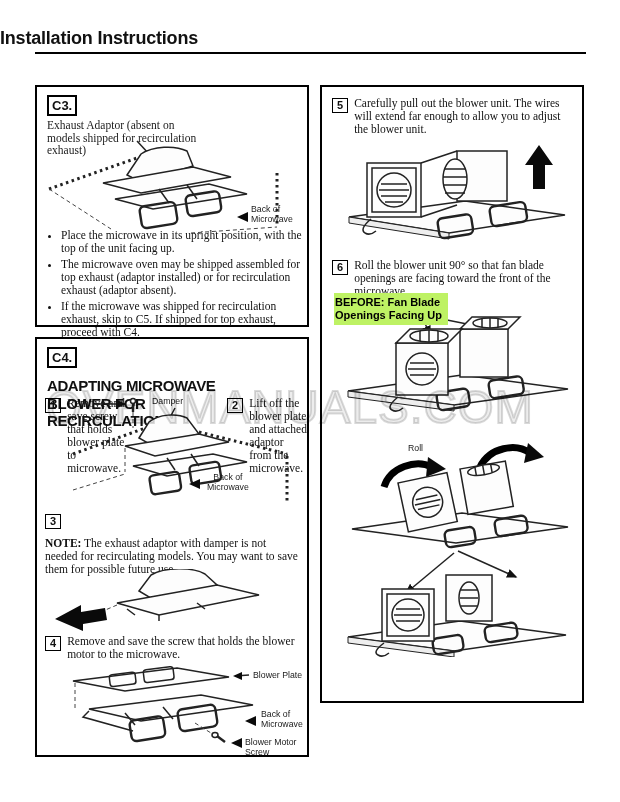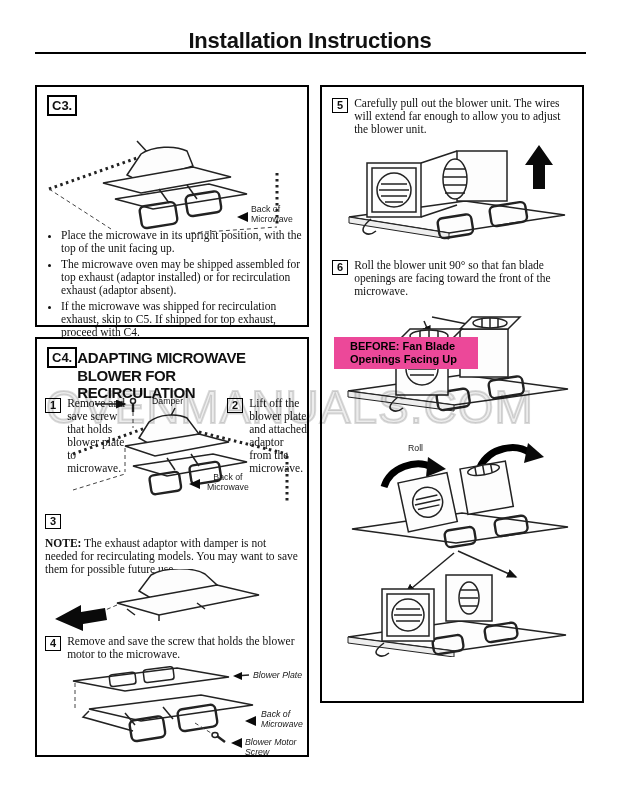--- a/index.html
+++ b/index.html
@@ -1,50 +1,50 @@
 <!DOCTYPE html>
 <html><head>
 <meta charset="utf-8">
 <style>
   html,body{margin:0;padding:0;background:#fff;}
   .page{position:relative;width:620px;height:802px;background:#ffffff;overflow:hidden;
         font-family:"Liberation Serif",serif;color:#111;}
   
-  .hdr-title{position:absolute;top:28px;left:0;width:620px;text-align:center;
-             font-family:"Liberation Sans",sans-serif;font-weight:bold;font-size:22px;letter-spacing:-0.2px;}
+  .hdr-title{position:absolute;top:28px;left:0;width:620px;
+             font-family:"Liberation Sans",sans-serif;font-weight:bold;font-size:18px;letter-spacing:-0.2px;}
   .hdr-rule{position:absolute;top:52px;left:35px;width:551px;height:2px;background:#000;}
   
   .box{position:absolute;border:2px solid #000;background:#fff;box-sizing:border-box;}
   .box-c3{left:35px;top:85px;width:274px;height:242px;}
   .box-c4{left:35px;top:337px;width:274px;height:420px;}
   .box-r {left:320px;top:85px;width:264px;height:618px;}
   
-  .sec-head{position:absolute;display:flex;align-items:flex-start;gap:0;}
+  .sec-head{position:absolute;display:flex;align-items:flex-start;gap:7px;}
   .sec-id{border:2px solid #000;font-family:"Liberation Sans",sans-serif;font-weight:bold;
           font-size:13px;line-height:15px;padding:1px 3px;}
   .sec-title{font-family:"Liberation Sans",sans-serif;font-weight:bold;font-size:15px;
              line-height:1.18;letter-spacing:-0.4px;padding-top:2px;}
   
   .step{position:absolute;display:flex;gap:6px;}
   .step-num{flex:none;border:1.5px solid #000;font-family:"Liberation Sans",sans-serif;
             font-weight:bold;font-size:11px;line-height:13px;height:13px;padding:0 4px;margin-top:1px;}
   .step-text{font-size:11.5px;line-height:1.13;}
   .body-text{font-size:11.5px;line-height:1.13;}
   b.note{font-weight:bold;}
   
   ul.bullets{position:absolute;margin:0;padding-left:14px;list-style:disc;}
   ul.bullets li{font-size:11.5px;line-height:1.13;margin-bottom:3px;}
   
   .diag{position:absolute;}
   .diag svg{display:block;}
   .dlabel{position:absolute;font-family:"Liberation Sans",sans-serif;font-size:9.5px;
           line-height:1.1;color:#1a1a1a;transform:scaleX(.92);transform-origin:left top;}
   .dlabel.serif{font-family:"Liberation Serif",serif;font-size:11.5px;transform:none;}
-  .graybox{position:absolute;background:#ec4899;color:#000;font-family:"Liberation Sans",sans-serif;
-           font-weight:bold;font-size:11px;line-height:1.18;padding:3px 16px;z-index:6;margin-top:44px;}
+  .graybox{position:absolute;background:#bef264;color:#000;font-family:"Liberation Sans",sans-serif;
+           font-weight:bold;font-size:11px;line-height:1.18;padding:3px 1px;z-index:6;}
   
   .watermark{position:absolute;left:46px;top:380px;z-index:40;pointer-events:none;white-space:nowrap;
              font-family:"Liberation Sans",sans-serif;font-weight:normal;font-size:46px;letter-spacing:1px;
              color:rgba(0,0,0,0.07);-webkit-text-stroke:2px rgba(0,0,0,0.15);}
   .pagenum{position:absolute;top:761px;left:0;width:620px;text-align:center;
            font-family:"Liberation Sans",sans-serif;font-weight:bold;font-size:14px;}
   svg .ln{stroke:#222;fill:none;stroke-width:1.5;}
   svg .thk{stroke:#222;fill:none;stroke-width:2.4;}
   svg .fillw{fill:#fdfdfd;stroke:#222;stroke-width:1.5;}
   svg .dot{stroke:#222;fill:none;stroke-width:3;stroke-dasharray:2.5 3.5;}
@@ -56,20 +56,21 @@
 
 <div class="page">
 
   <div class="hdr-title">Installation Instructions</div>
   <div class="hdr-rule"></div>
 
   <div class="box box-c3">
     <div class="sec-head" style="left:10px;top:8px;">
       <span class="sec-id">C3.</span>
     </div>
+    <div class="dlabel serif" style="left:10px;top:32px;width:158px;">Exhaust Adaptor (absent on models shipped for recirculation exhaust)</div>
     <div class="diag" style="left:4px;top:50px;width:264px;height:100px;">
       <svg width="264" height="100" viewBox="0 0 264 100">
         <defs>
             <marker id="ahA" markerWidth="8" markerHeight="8" refX="6" refY="3" orient="auto">
               <path d="M0,0 L7,3 L0,6 Z" fill="#111"></path>
             </marker>
           </defs>
         <path class="dot" d="M8,52 L110,16"></path>
         <path class="dot" d="M236,36 L236,90"></path>
         <path class="dsh" d="M8,52 L70,92"></path>
@@ -86,21 +87,21 @@
       <div class="dlabel" style="left:210px;top:67px;width:52px;">Back of Microwave</div>
     </div>
     <ul class="bullets" style="left:10px;top:142px;width:248px;">
       <li>Place the microwave in its upright position, with the top of the unit facing up.</li>
       <li>The microwave oven may be shipped assembled for top exhaust (adaptor installed) or for recirculation exhaust (adaptor absent).</li>
       <li>If the microwave was shipped for recirculation exhaust, skip to C5. If shipped for top exhaust, proceed with C4.</li>
     </ul>
   </div>
 
   <div class="box box-c4">
-    <div class="sec-head" style="left:10px;top:8px;">
+    <div class="sec-head" style="left:10px;top:8px;flex-direction:column;">
       <span class="sec-id">C4.</span>
       <span class="sec-title" style="width:205px;">ADAPTING MICROWAVE BLOWER FOR RECIRCULATION</span>
     </div>
 
     <div class="step" style="left:8px;top:58px;width:84px;">
       <span class="step-num">1</span>
       <span class="step-text">Remove and save screw that holds blower plate to microwave.</span>
     </div>
     <div class="step" style="left:190px;top:58px;width:80px;">
       <span class="step-num">2</span>
@@ -149,21 +150,21 @@
         <path class="dsh" d="M70,36 L42,48"></path>
         <polygon class="blk" points="8,50 34,36 34,43 58,39 60,51 36,55 36,62"></polygon>
       </svg>
     </div>
 
     <div class="step" style="left:8px;top:296px;width:258px;">
       <span class="step-num">4</span>
       <span class="step-text">Remove and save the screw that holds the blower motor to the microwave.</span>
     </div>
 
-    <div class="diag" style="left:0;top:326px;width:274px;height:88px;font-style:italic;">
+    <div class="diag" style="left:0;top:326px;width:274px;height:88px;">
       <svg width="274" height="88" viewBox="0 0 274 88">
         <polygon class="fillw" points="36,16 140,3 192,12 88,26"></polygon>
         <rect class="ln" x="0" y="0" width="26" height="12" rx="3" transform="translate(72,10) rotate(-7)" fill="#fff"></rect>
         <rect class="ln" x="0" y="0" width="30" height="13" rx="3" transform="translate(106,5) rotate(-7)" fill="#fff"></rect>
         <line class="ln" x1="198" y1="11" x2="212" y2="10"></line>
         <polygon class="blk" points="196,11 205,7 205,15"></polygon>
         <path class="dsh" d="M38,18 L38,46"></path>
         <polygon class="fillw" points="52,44 164,30 216,40 104,56"></polygon>
         <path class="ln" d="M88,48 L98,60 M126,42 L136,54 M52,46 L46,52 L96,66"></path>
         <rect class="thk" x="0" y="0" width="34" height="21" rx="5" transform="translate(92,56) rotate(-9)" fill="#fff"></rect>

